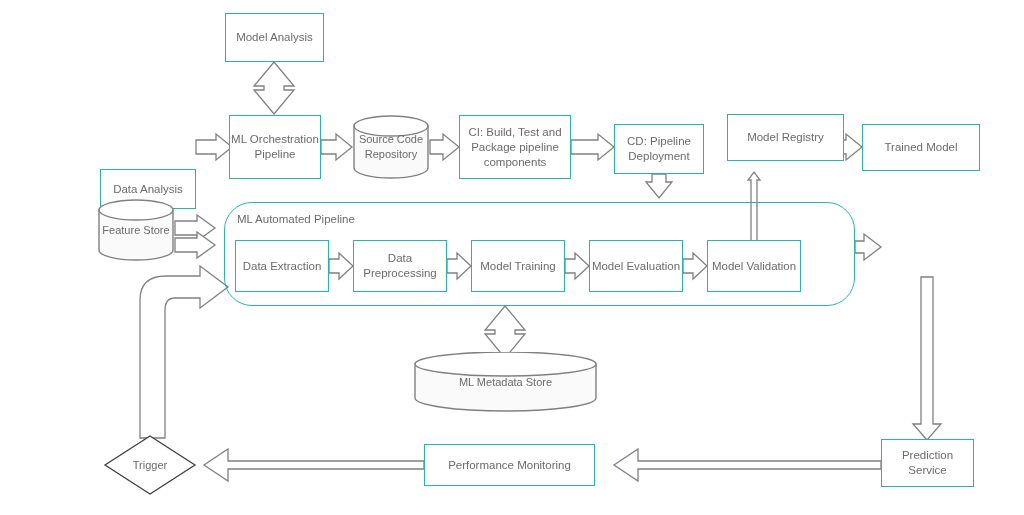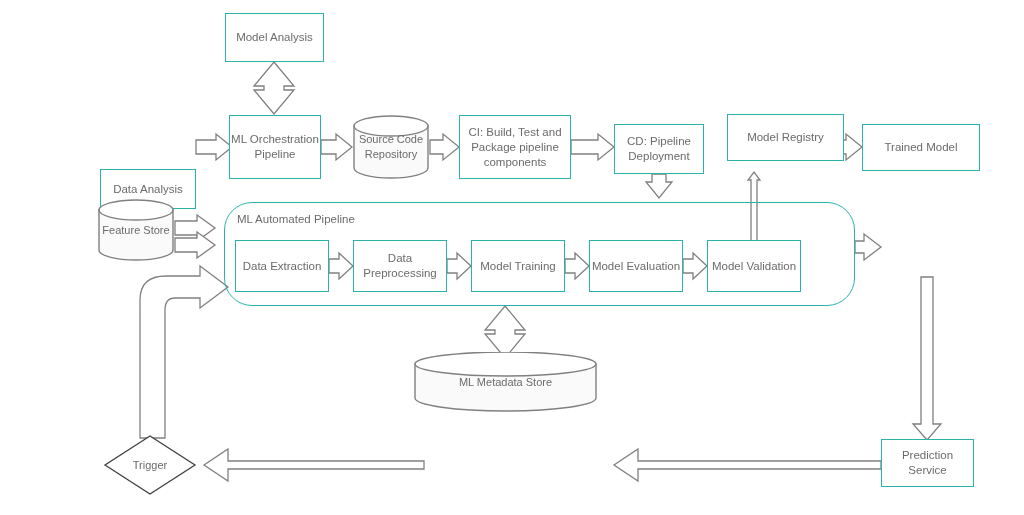--- a/index.html
+++ b/index.html
@@ -212,18 +212,21 @@
     <span class="cylinder-label">ML Metadata Store</span>
   </div>
 
   <div class="diamond-wrap" style="left:103px; top:434px; width:94px; height:62px;">
     <svg width="94" height="62" viewBox="0 0 94 62">
       <path d="M 47 2 L 92 31 L 47 60 L 2 31 Z" fill="#ffffff" stroke="#404040" stroke-width="1.3"></path>
     </svg>
     <span class="diamond-label">Trigger</span>
   </div>
 
+  <div class="node box" style="left:424px; top:444px; width:171px; height:42px;">
+    <span>Performance Monitoring</span>
+  </div>
 
   <div class="node box" style="left:881px; top:439px; width:93px; height:48px;">
     <span>Prediction Service</span>
   </div>
 
 </div>
 
 </body></html>

